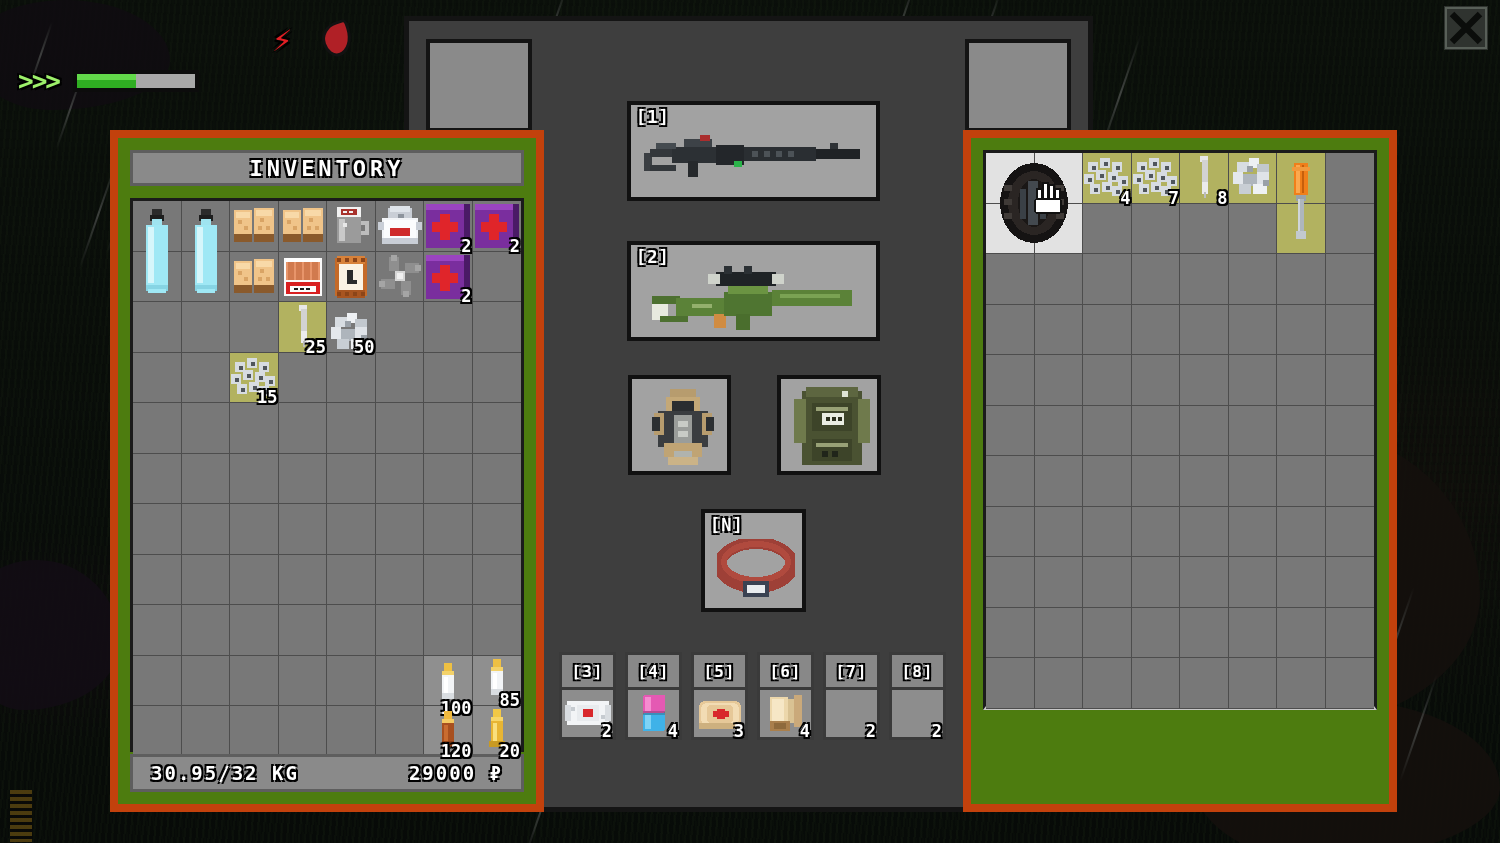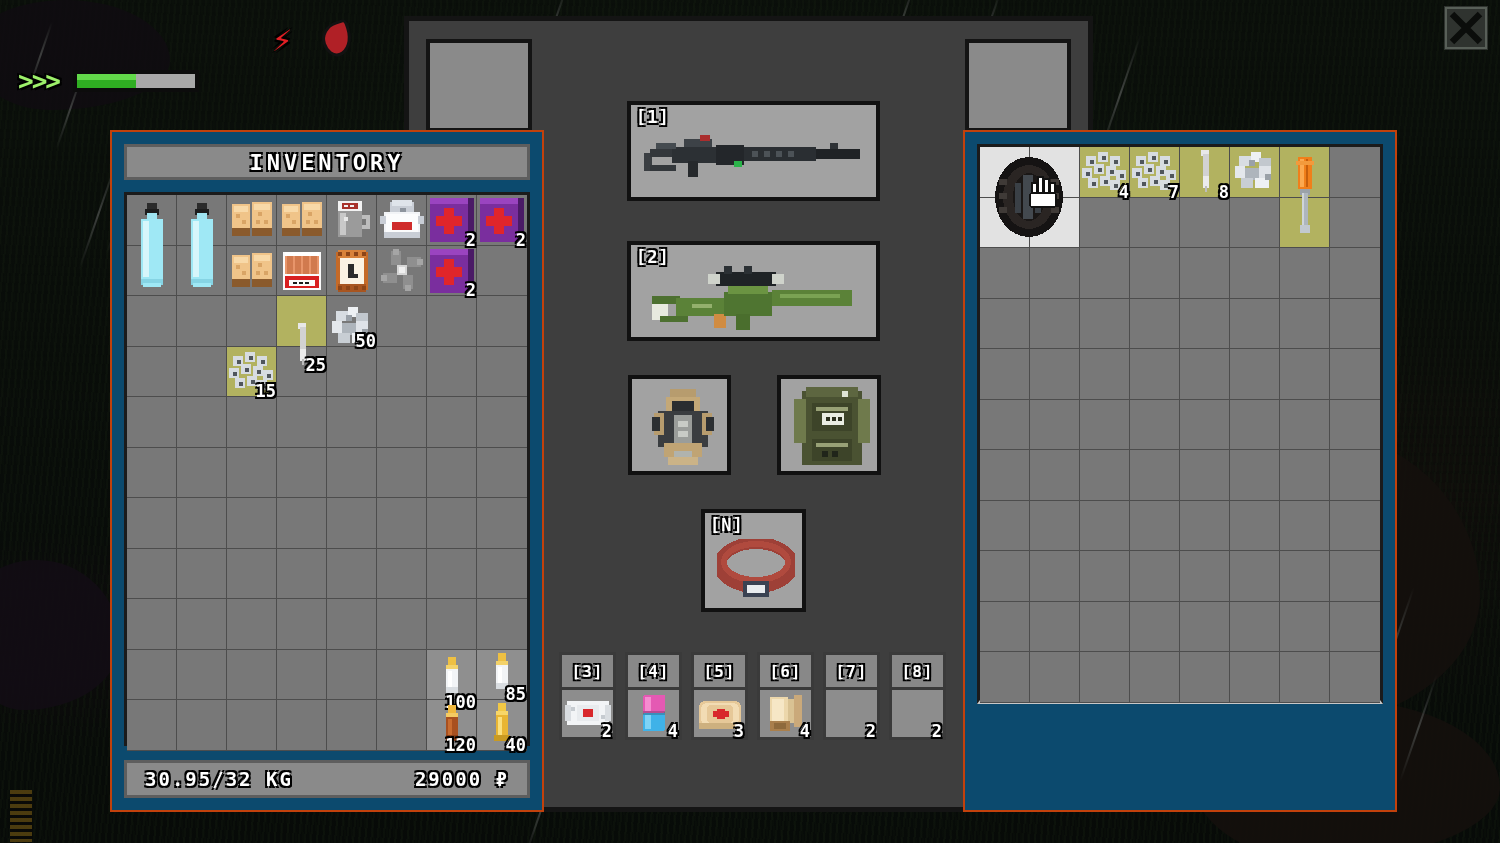--- a/index.html
+++ b/index.html
@@ -129,21 +129,21 @@
   .count {
     position:absolute; right:1px; bottom:-3px;
     color:#fff; font-size:17px; font-weight:bold;
     font-family:"DejaVu Sans Mono", monospace;
     text-shadow:2px 2px 0 #000,-2px 2px 0 #000,2px -2px 0 #000,-2px -2px 0 #000,
                 0 2px 0 #000, 2px 0 0 #000;
     z-index:5; line-height:1;
   }
 
   
-  .panel { position:absolute; z-index:20; border:2px solid #c2410c; background:#0c4a6e; }
+  .panel { position:absolute; z-index:20; border:8px solid #c2410c; background:#4d7c0f; }
   #panel-inventory { left:110px; top:130px; width:434px; height:682px; }
   #panel-toolbox   { left:963px; top:130px; width:434px; height:682px; }
 
   .panel-title {
     margin:12px 12px 0 12px; height:36px;
     background:#8a8a8a; border:3px solid #5e5e5e;
     display:flex; align-items:center; justify-content:center;
   }
   .panel-title span {
     color:#fff; font-size:22px; font-weight:bold; letter-spacing:4px;
@@ -727,21 +727,21 @@
       <div class="item" style="left: 75%; width: 12.5%; top: 50.5px; height: 50.5px; position: absolute;">
         <svg class="px-art" width="44" height="44" viewBox="0 0 22 22">
           <rect x="0" y="0" width="19" height="22" fill="#7a2e9e"></rect>
           <rect x="19" y="0" width="3" height="22" fill="#4a1a66"></rect>
           <rect x="0" y="0" width="19" height="3" fill="#9a44c0"></rect>
           <rect x="7" y="5" width="5" height="13" fill="#e0252a"></rect>
           <rect x="3" y="9" width="13" height="5" fill="#e0252a"></rect>
         </svg>
         <div class="count">2</div>
       </div>
-      <div class="item" style="left: 37.5%; width: 12.5%; top: 101px; height: 50.5px; position: absolute; margin-top: 24px;">
+      <div class="item" style="left: 37.5%; width: 12.5%; top: 101px; height: 50.5px; position: absolute;">
         <svg class="px-art" width="20" height="44" viewBox="0 0 10 22">
           <rect x="3" y="0" width="4" height="3" fill="#e8e8e8"></rect>
           <rect x="4" y="2" width="3" height="12" fill="#d2d2d2"></rect>
           <rect x="4" y="13" width="3" height="6" fill="#ebebeb"></rect>
           <rect x="5" y="18" width="1" height="3" fill="#bdbdbd"></rect>
         </svg>
         <div class="count">25</div>
       </div>
       <div class="item" style="left: 50%; width: 12.5%; top: 101px; height: 50.5px; position: absolute; align-items: flex-end;">
         <svg class="px-art" width="44" height="40" viewBox="0 0 22 20">
@@ -818,21 +818,21 @@
         <div class="count">120</div>
       </div>
       <div class="item" style="left: 87.5%; width: 12.5%; top: 505px; height: 50.5px; position: absolute;">
         <svg class="px-art" width="20" height="44" viewBox="0 0 10 22">
           <rect x="3" y="0" width="4" height="5" fill="#f2c845"></rect>
           <rect x="2" y="4" width="6" height="3" fill="#f7d668"></rect>
           <rect x="2" y="6" width="6" height="11" fill="#e8b533"></rect>
           <rect x="3" y="7" width="2" height="9" fill="#fadf7d"></rect>
           <rect x="1" y="16" width="8" height="3" fill="#c99a22"></rect>
         </svg>
-        <div class="count">40</div>
+        <div class="count">20</div>
       </div>
     </div>
   <div class="weight-bar">
     <span>30.95/32 KG</span>
     <span>29000 ₽</span>
   </div>
 </div>
 
 <div class="panel" id="panel-toolbox">
   <div class="grid-wrap" id="toolbox-grid-wrap">

